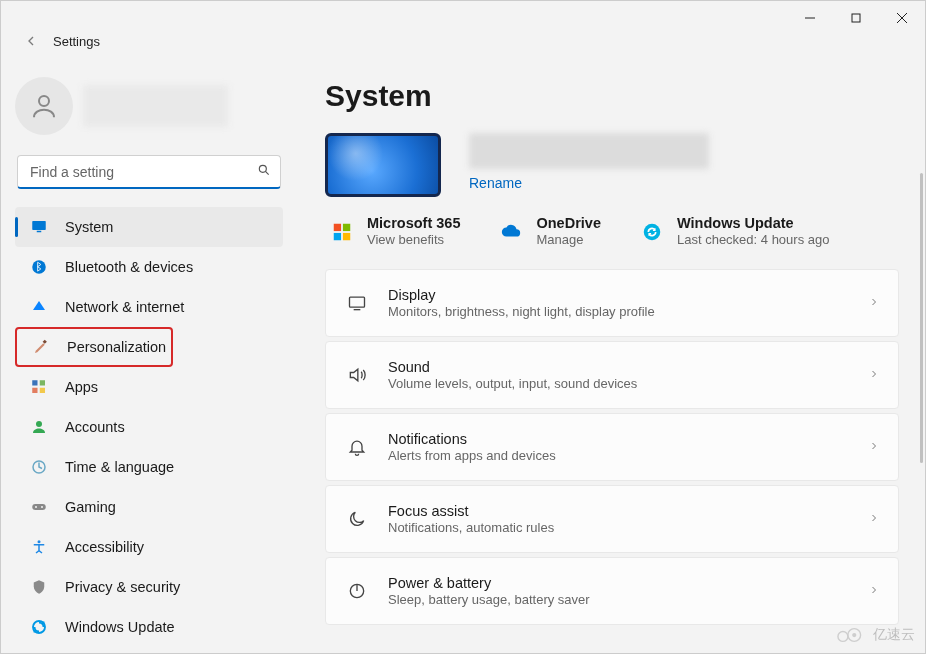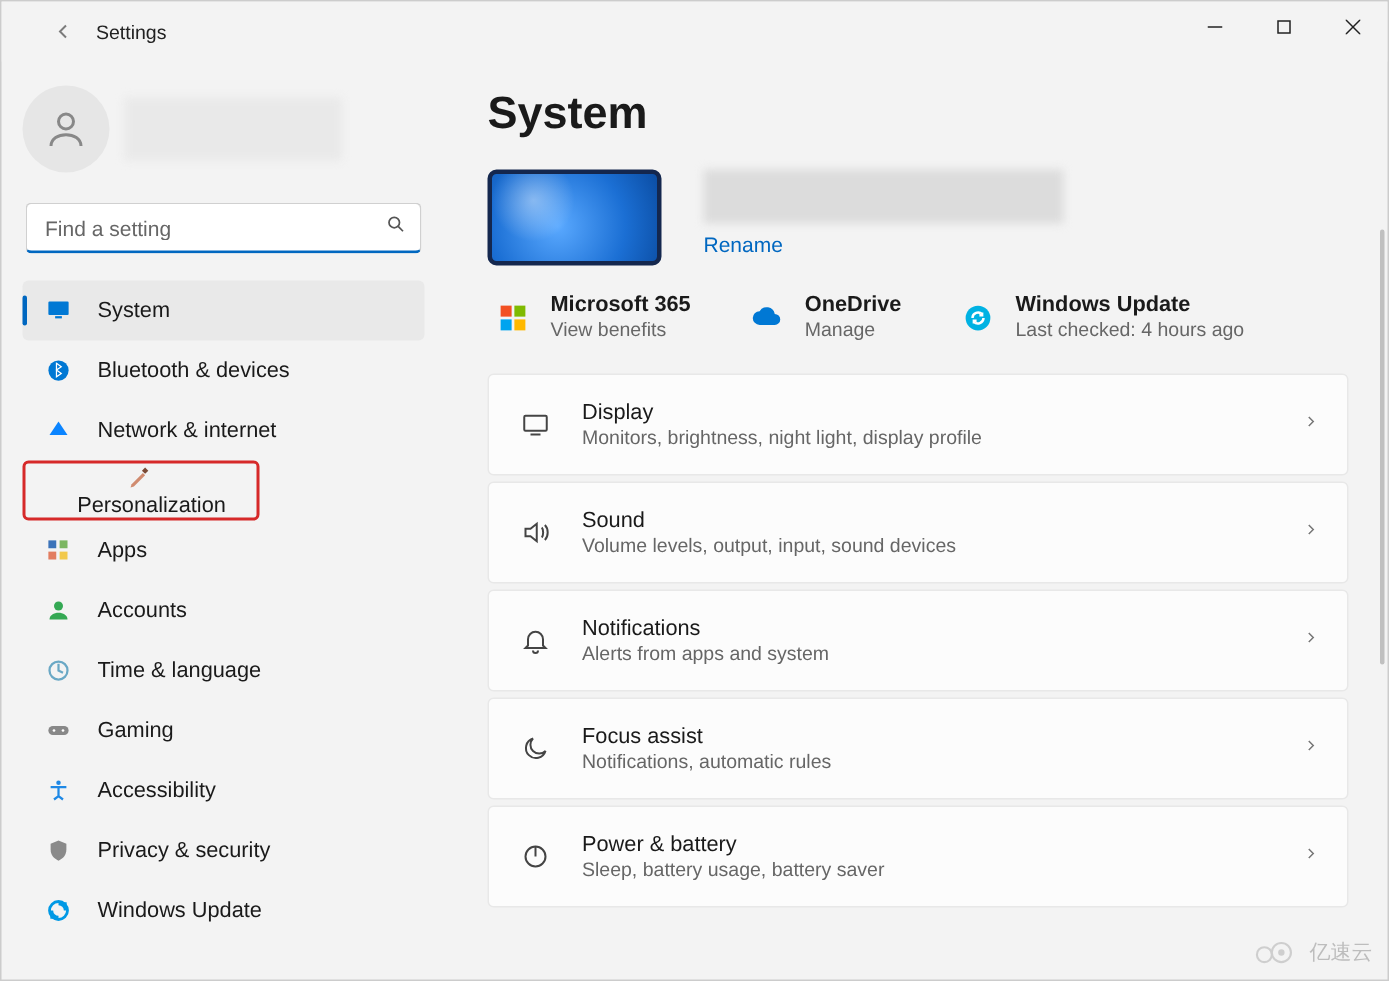--- a/index.html
+++ b/index.html
@@ -1,18 +1,18 @@
 <!DOCTYPE html>
 <html><head>
 <meta charset="utf-8">
 <style>
   * { box-sizing: border-box; margin: 0; padding: 0; font-family: "Segoe UI", Arial, sans-serif; }
   body { width: 926px; height: 654px; background: #f3f3f3; overflow: hidden; position: relative; border: 1px solid #ccc; }
   
-  .titlebar { height: 40px; display: flex; align-items: center; padding-left: 29px; background: #f3f3f3; }
+  .titlebar { height: 40px; display: flex; align-items: center; padding-left: 18px; background: #f3f3f3; margin-top: 20px; }
   .back-btn { width: 24px; height: 24px; display:flex; align-items:center; justify-content:center; color:#7b7b7b; margin-right: 10px; }
   .title-text { font-size: 13px; color: #222; }
   .win-controls { position: absolute; right: 0; top: 0; display: flex; }
   .win-btn { width: 46px; height: 34px; display:flex; align-items:center; justify-content:center; font-size:12px; color:#222; }
   .win-btn svg { width: 10px; height: 10px; }
 
   .content { display: flex; height: calc(100% - 40px); }
   
   .sidebar { width: 296px; padding: 10px 14px 0 14px; flex-shrink:0; overflow:hidden;}
   .user-row { display:flex; align-items:center; gap:10px; padding:6px 0 14px 0;}
@@ -24,21 +24,21 @@
   .search-input { width:100%; height: 34px; border:1px solid #d0d0d0; border-bottom:2px solid #0067c0; border-radius:4px; background:#fff; font-size:14px; padding:0 19px 0 12px; color:#333; }
   .search-input::placeholder{ color:#666; }
   .search-icon { position:absolute; right:10px; top:50%; transform:translateY(-50%); color:#555; }
   .search-icon svg { width:14px; height:14px; }
 
   .nav { display:flex; flex-direction:column; gap:0;}
   .nav-item { height:40px; display:flex; align-items:center; padding-left:14px; border-radius:4px; position:relative; font-size:14.5px; color:#1a1a1a; }
   .nav-item .ic { width:20px; height:20px; margin-right:16px; display:flex; align-items:center; justify-content:center; }
   .nav-item.active { background:#e9e9e9; }
   .nav-item.active::before { content:""; position:absolute; left:0; top:10px; bottom:10px; width:3px; background:#0067c0; border-radius:3px; }
-  .nav-item.highlight { border:2px solid #d62929; border-radius:4px; width:158px;flex-direction:column; }
+  .nav-item.highlight { border:2px solid #d62929; border-radius:4px; width:158px; }
   
   .main { flex:1; padding: 18px 10px 0 28px; position:relative; overflow:hidden;}
   .page-title { font-size:30px; font-weight:600; color:#1a1a1a; margin-bottom:20px;}
   
   .device-row { display:flex; align-items:flex-start; gap:28px; margin-bottom:18px;}
   .device-thumb { width:116px; height:64px; border:3px solid #14274e; border-radius:6px; background: radial-gradient(circle at 40% 60%, #5aa9ff 0%, #1b6fd4 60%, #0b4da3 100%); position:relative; flex-shrink:0;}
   .device-thumb::after{content:""; position:absolute; inset:0; background: radial-gradient(circle at 25% 30%, rgba(255,255,255,.4), transparent 30%);}
   .device-info { display:flex; flex-direction:column; gap:4px;}
   .device-blur { width:240px; height:36px; background:#dcdcdc; filter:blur(3px); border-radius:2px;}
   .rename-link { color:#0067c0; font-size:14px; text-decoration:none; cursor:pointer; margin-top:2px;}
@@ -306,21 +306,21 @@
       </div>
       <div class="card">
         <span class="cic">
             <svg viewBox="0 0 24 24" fill="none" stroke="currentColor" stroke-width="1.6">
               <path d="M6 16V11a6 6 0 1112 0v5l2 2H4l2-2z"></path>
               <path d="M10 20a2 2 0 004 0"></path>
             </svg>
           </span>
         <div class="card-text">
           <div class="card-title">Notifications</div>
-          <div class="card-sub">Alerts from apps and system</div>
+          <div class="card-sub">Alerts from apps and devices</div>
         </div>
         <span class="chev"><svg viewBox="0 0 24 24" fill="none" stroke="currentColor" stroke-width="2">
               <path d="M9 6l6 6-6 6"></path>
             </svg></span>
       </div>
       <div class="card">
         <span class="cic">
             <svg viewBox="0 0 24 24" fill="none" stroke="currentColor" stroke-width="1.6">
               <path d="M20 14A8 8 0 1110 4a6 6 0 0010 10z"></path>
             </svg>

